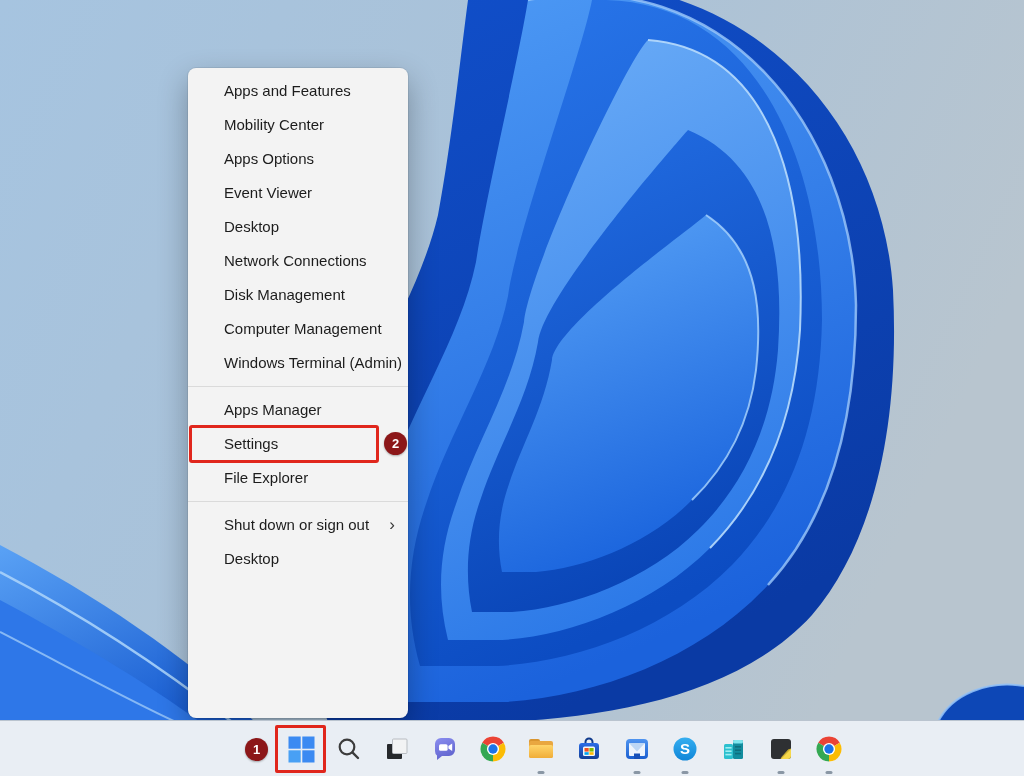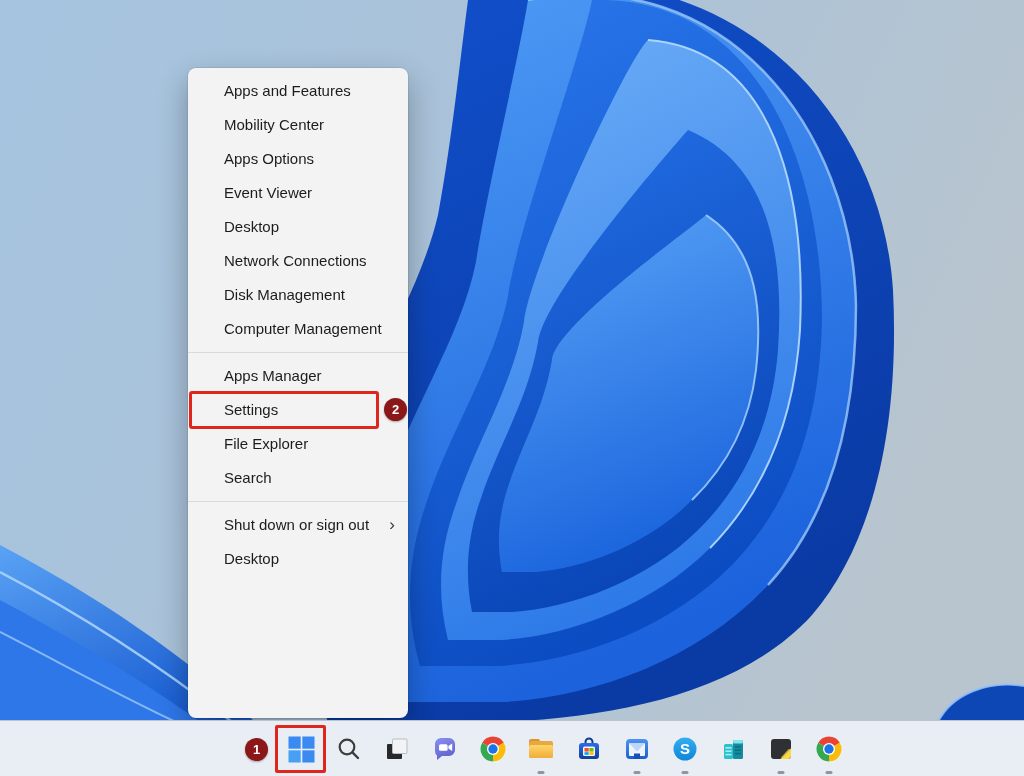--- a/index.html
+++ b/index.html
@@ -126,25 +126,25 @@
 
   <div class="menu">
       <div class="menu-item"><span>Apps and Features</span></div>
       <div class="menu-item"><span>Mobility Center</span></div>
       <div class="menu-item"><span>Apps Options</span></div>
       <div class="menu-item"><span>Event Viewer</span></div>
       <div class="menu-item"><span>Desktop</span></div>
       <div class="menu-item"><span>Network Connections</span></div>
       <div class="menu-item"><span>Disk Management</span></div>
       <div class="menu-item"><span>Computer Management</span></div>
+      <div class="menu-item"><span>Windows Terminal (Admin)</span></div>
       <div class="menu-sep"></div>
       <div class="menu-item"><span>Apps Manager</span></div>
       <div class="menu-item"><span>Settings</span><div class="hl-box"></div><div class="badge settings-badge">2</div></div>
       <div class="menu-item"><span>File Explorer</span></div>
-      <div class="menu-item"><span>Search</span></div>
       <div class="menu-sep"></div>
       <div class="menu-item"><span>Shut down or sign out</span><span class="chevron">›</span></div>
       <div class="menu-item"><span>Desktop</span></div>
     </div>
 
   <div class="taskbar">
 
     <div class="badge start-badge">1</div>
     <div class="start-box"></div>
 

